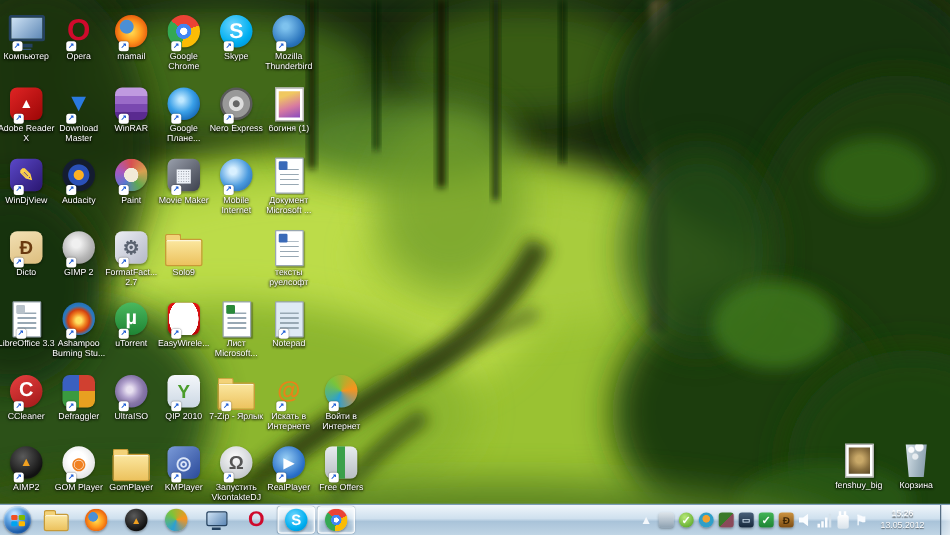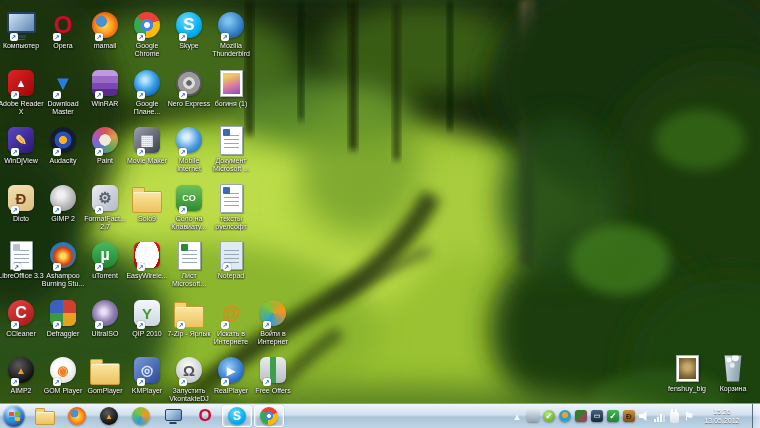--- a/index.html
+++ b/index.html
@@ -273,27 +273,20 @@
           <div class="sc-arrow">↗</div>
         </div>
         <div class="ic-label">FormatFact... 2.7</div>
       </div>
       <div class="dicon" style="left: 124px; top: 183px;">
         <div class="ic-wrap">
           <div class="k-folder"></div>
         </div>
         <div class="ic-label">Solo9</div>
       </div>
-      <div class="dicon" style="left: 166px; top: 183px;">
-        <div class="ic-wrap">
-          <div class="k-app" style="height: 26px; width: 26px; background: linear-gradient(rgb(108, 194, 92), rgb(46, 140, 46)); border-radius: 22%; color: rgb(255, 255, 255); font-size: 9px;">СО</div>
-          <div class="sc-arrow">↗</div>
-        </div>
-        <div class="ic-label">Соло на Клавиату...</div>
-      </div>
       <div class="dicon" style="left: 208px; top: 183px;">
         <div class="ic-wrap">
           <div class="k-doc" style="--accent: #3a6ab8;"></div>
         </div>
         <div class="ic-label">тексты руелсофт</div>
       </div>
       <div class="dicon" style="left: -2px; top: 240px;">
         <div class="ic-wrap">
           <div class="k-doc" style="--accent: #b8c2ca;"></div>
           <div class="sc-arrow">↗</div>

